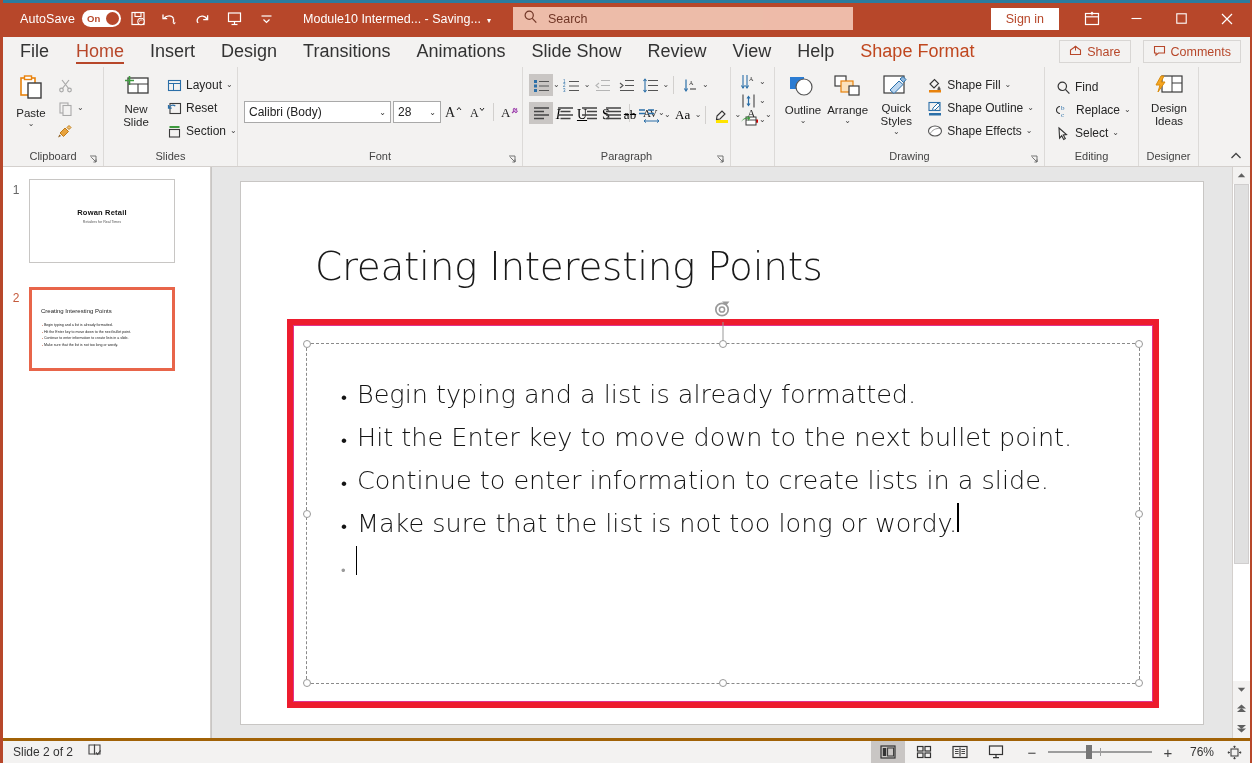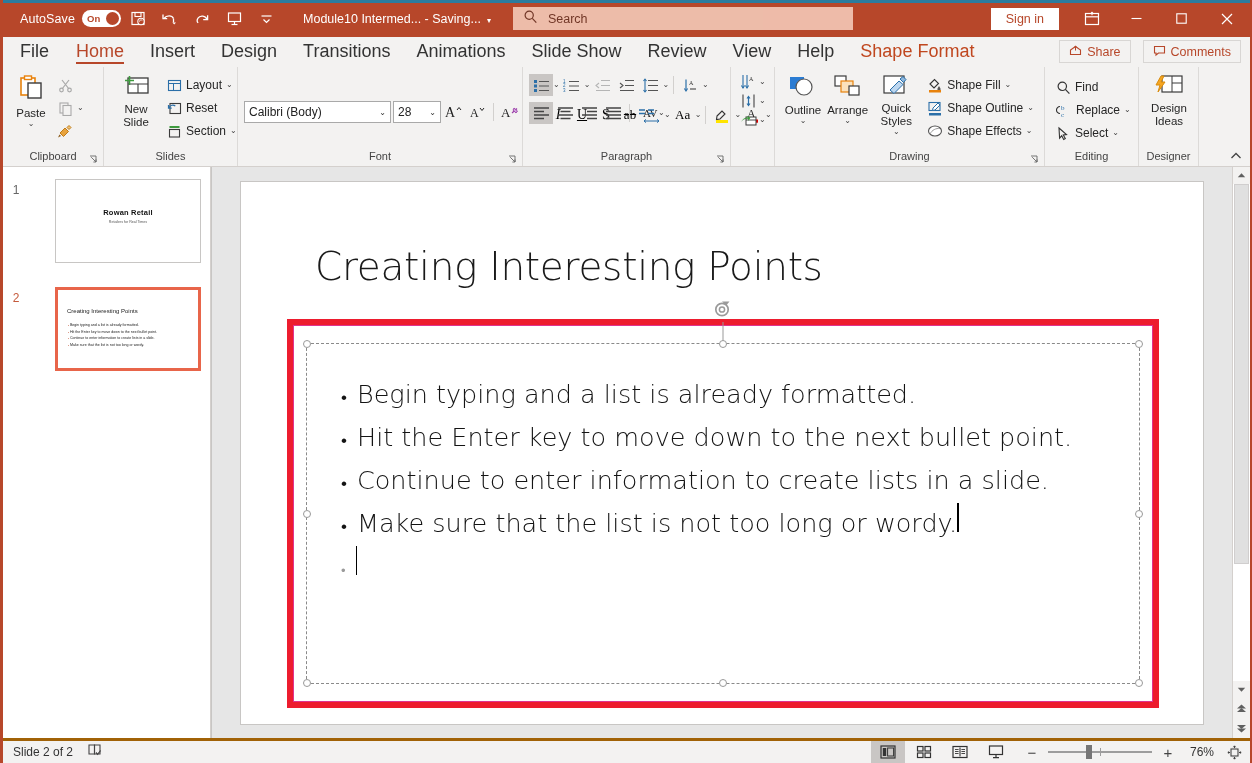--- a/index.html
+++ b/index.html
@@ -185,21 +185,21 @@
   }
   .thumb-row { display: flex; align-items: flex-start; margin-bottom: 24px; }
   .thumb-num {
     width: 26px; text-align: center;
     font-size: 12px; color: #666; padding-top: 4px;
   }
   .thumb-row.sel .thumb-num { color: #c55a3c; }
   .thumb {
     width: 146px; height: 84px; background: #fff;
     border: 1px solid #c8c6c4;
-    position: relative; overflow: hidden; margin-left: 26px;
+    position: relative; overflow: hidden;
   }
   .thumb-row.sel .thumb {
     border: 3px solid #e8654a;
   }
   .t1-title {
     position: absolute; left: 0; right: 0; top: 28px;
     text-align: center; font-size: 7.5px; color: #111; font-weight: 600;
     letter-spacing: .2px;
   }
   .t1-sub {

